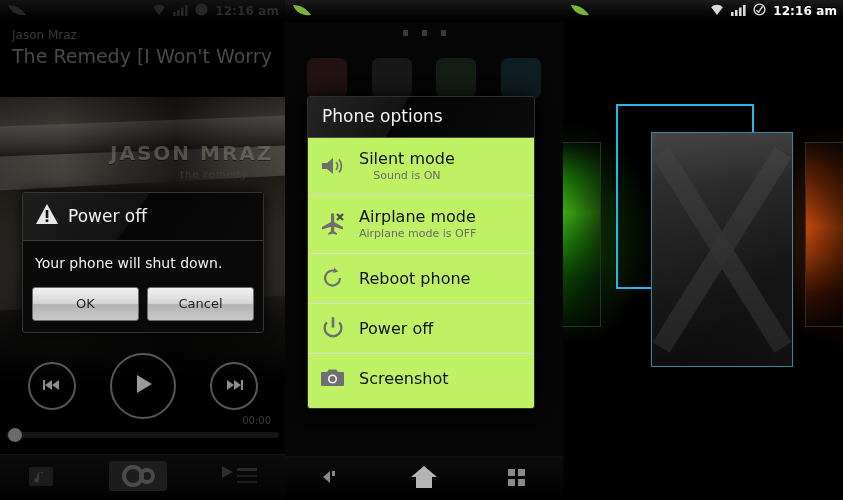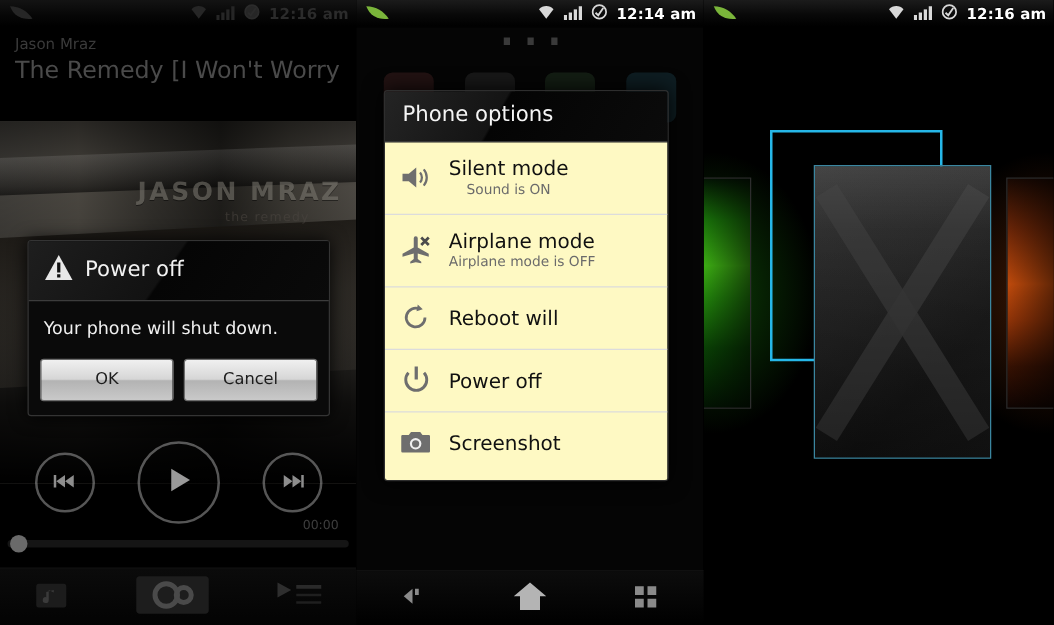--- a/index.html
+++ b/index.html
@@ -105,30 +105,30 @@
 
   
   .home-bg{ position:absolute; inset:0; background:#050505; }
   .home-dots{ position:absolute; top:30px; left:0; width:278px; display:flex;
               justify-content:center; gap:14px; }
   .home-dots i{ width:5px; height:6px; background:#3a3a3a; display:block; }
   .home-icons{ position:absolute; top:58px; left:0; width:278px; display:flex;
                justify-content:space-around; padding:0 10px; }
   .home-icons i{ width:40px; height:40px; border-radius:7px; display:block; opacity:.35; }
   .popup{
-    position:absolute; left:22px; top:72px; width:228px; z-index:40;
+    position:absolute; left:22px; top:96px; width:228px; z-index:40;
     border:1px solid #2e2e2e; border-radius:3px; overflow:hidden;
     box-shadow:0 0 16px rgba(0,0,0,.95);
   }
   .popup-title{
     padding:9px 14px 11px; color:#f5f5f5; font-size:17px;
     background:linear-gradient(120deg,#242424 0%,#141414 40%,#040404 41%,#0b0b0b 100%);
     border-bottom:1px solid #4a4a4a;
   }
-  .popup-list{ background:#fef9c3; }
+  .popup-list{ background:#bef264; }
   .popt{
     display:flex; align-items:center; gap:13px; padding:11px 12px 12px;
     border-bottom:1px solid #dcdcdc;
   }
   .popt:last-child{ border-bottom:none; padding-bottom:17px; }
   .popt-ic{ width:26px; height:26px; flex:0 0 26px; display:flex;
             align-items:center; justify-content:center; }
   .popt-main{ color:#111; font-size:16px; line-height:19px; }
   .popt-sub{ color:#6b6b6b; font-size:11px; line-height:14px; margin-top:1px;text-align:center; }
   .navbar{
@@ -309,42 +309,20 @@
   <div class="panel p2">
 
     <div class="statusbar">
       <div class="sb-left">
         <span class="leaf">
           <svg width="26" height="16" viewBox="0 0 26 16">
             <path d="M2 2 C10 2 16 6 20 12 C12 13 5 10 2 2 Z" fill="#7ab53a"></path>
           </svg>
         </span>
       </div>
-      <div class="sb-right">
-        <span>
-          <svg width="14" height="12" viewBox="0 0 14 12">
-            <path d="M7 11 L1.2 3.3 A8 8 0 0 1 12.8 3.3 Z" fill="#d8d8d8"></path>
-          </svg>
-        </span>
-        <span>
-          <svg width="15" height="12" viewBox="0 0 15 12">
-            <rect x="0" y="8" width="2.6" height="4" fill="#d8d8d8"></rect>
-            <rect x="4" y="6" width="2.6" height="6" fill="#d8d8d8"></rect>
-            <rect x="8" y="3.5" width="2.6" height="8.5" fill="#d8d8d8"></rect>
-            <rect x="12" y="1" width="2.6" height="11" fill="#d8d8d8"></rect>
-          </svg>
-        </span>
-        <span>
-          <svg width="13" height="13" viewBox="0 0 13 13">
-            <circle cx="6.5" cy="6.5" r="5.4" fill="none" stroke="#d8d8d8" stroke-width="1.4"></circle>
-            <path d="M3.4 7.2 L5.6 9.2 L9.6 3.4" fill="none" stroke="#d8d8d8" stroke-width="1.5"></path>
-          </svg>
-        </span>
-        <span class="sb-time">12:14 am</span>
-      </div>
     </div>
 
     <div class="home-bg">
       <div class="home-dots">
         <i></i>
         <i></i>
         <i></i>
       </div>
       <div class="home-icons">
         <i style="background:#5a2b2b"></i>
@@ -386,21 +364,21 @@
         </div>
 
         <div class="popt">
           <span class="popt-ic">
             <svg width="24" height="24" viewBox="0 0 24 24">
               <path d="M19 12 a7.5 7.5 0 1 1 -4.2 -6.7" fill="none" stroke="#6e6e6e" stroke-width="2.2"></path>
               <polygon points="13.2,1.5 17.2,5.4 12.2,7" fill="#6e6e6e"></polygon>
             </svg>
           </span>
           <span>
-            <div class="popt-main">Reboot will</div>
+            <div class="popt-main">Reboot phone</div>
           </span>
         </div>
 
         <div class="popt">
           <span class="popt-ic">
             <svg width="24" height="24" viewBox="0 0 24 24">
               <path d="M5.8 6.2 a8.4 8.4 0 1 0 12.4 0" fill="none" stroke="#6e6e6e" stroke-width="2.3"></path>
               <rect x="10.7" y="1.2" width="2.6" height="10.4" fill="#6e6e6e"></rect>
             </svg>
           </span>

